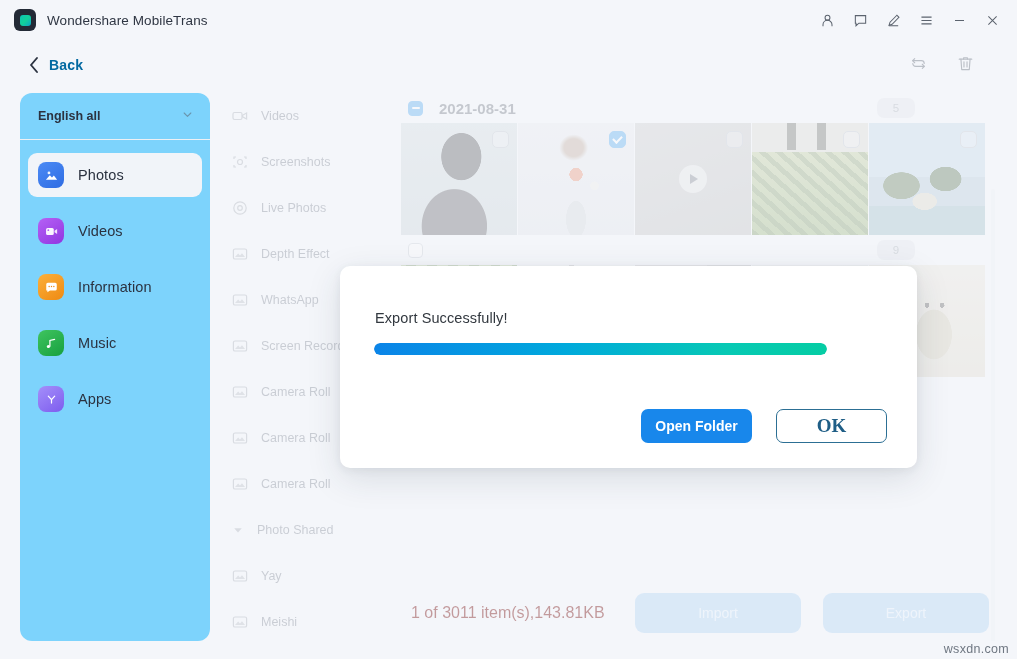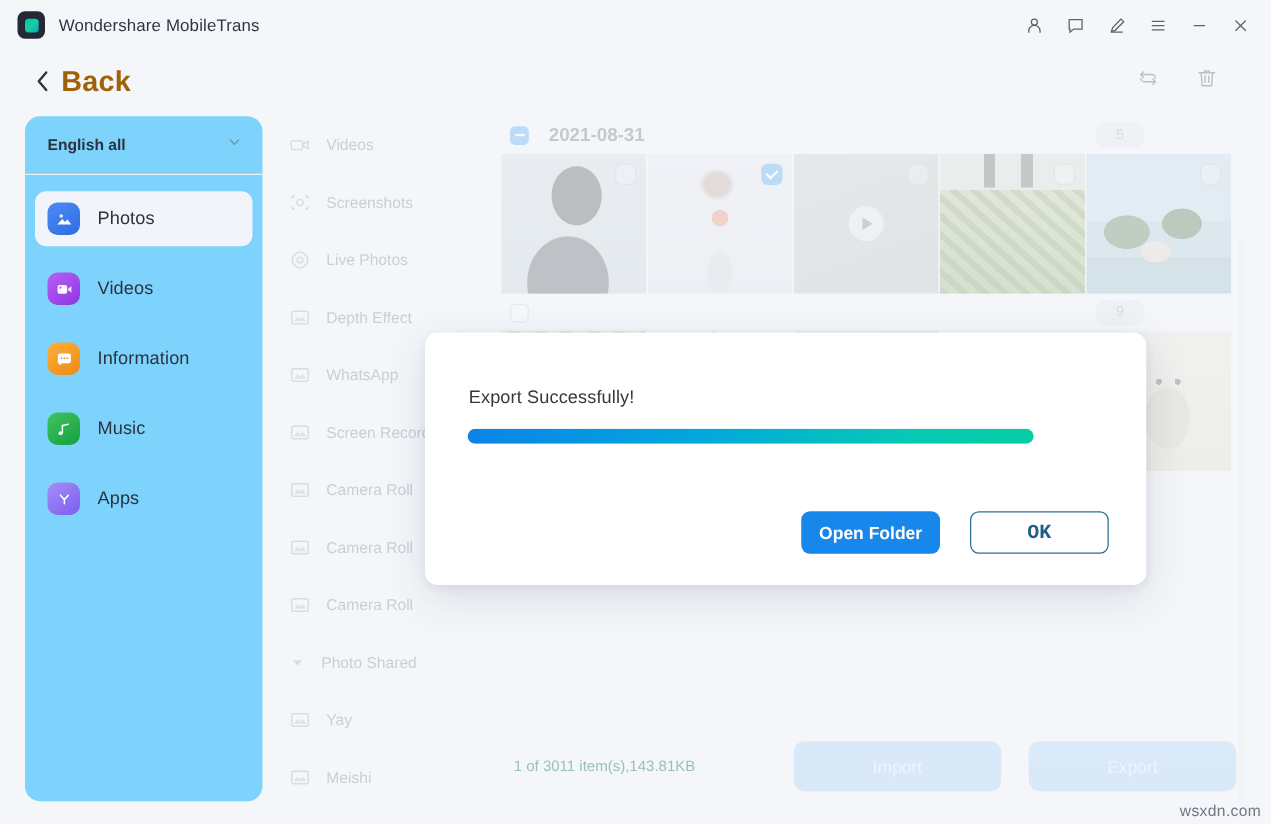--- a/index.html
+++ b/index.html
@@ -56,21 +56,21 @@
     width: 1017px; height: 50px;
     display: flex; align-items: center;
   }
   .back {
     margin-left: 28px;
     display: flex; align-items: center; gap: 9px;
     cursor: default;
   }
   .back-chev { display: block; }
   .back-label {
-    font-size: 23px; font-weight: 600; color: #a16207;
+    font-size: 14px; font-weight: 600; color: #0369a1;
     letter-spacing: .2px;
   }
   .top-actions {
     margin-left: auto; margin-right: 42px;
     display: flex; align-items: center; gap: 28px;
   }
   .top-act { cursor: default; opacity: .42; }
 
   
   .sidebar {
@@ -204,21 +204,21 @@
 
   
   .bottombar {
     position: absolute; left: 399px; bottom: 18px;
     width: 598px; height: 56px;
     display: flex; align-items: center;
     opacity: .42;
   }
   .status {
     margin-left: 12px;
-    font-size: 12px; color: #15803d;
+    font-size: 16px; color: #7f1d1d;
   }
   .btn-imp, .btn-exp {
     width: 166px; height: 40px; border-radius: 9px;
     background: #b8d8f5;
     color: #e8f3fd;
     font-size: 14px;
     display: flex; align-items: center; justify-content: center;
     border: none;
     font-family: "Liberation Sans", sans-serif;
     cursor: default;
@@ -259,23 +259,23 @@
     background: #1887eb; color: #fff;
     font-size: 14px; font-weight: 600;
     display: flex; align-items: center; justify-content: center;
     border: none; font-family: "Liberation Sans", sans-serif;
     cursor: default;
   }
   .btn-ok {
     width: 111px; height: 34px; border-radius: 7px;
     background: #fff; color: #1f5e86;
     border: 1px solid #2c6f94;
-    font-size: 16px; font-weight: 600;
-    display: flex; align-items: center; justify-content: center;
-    font-family: Liberation Mono, monospace;
+    font-size: 19px; font-weight: 600;
+    display: flex; align-items: center; justify-content: center;
+    font-family: Liberation Serif, serif;
     cursor: default;
   }
 
   .watermark {
     position: absolute; right: 8px; bottom: 3px;
     font-size: 12.5px; color: #6f7782; letter-spacing: .3px;
   }
 </style>
 </head>
 <body>

